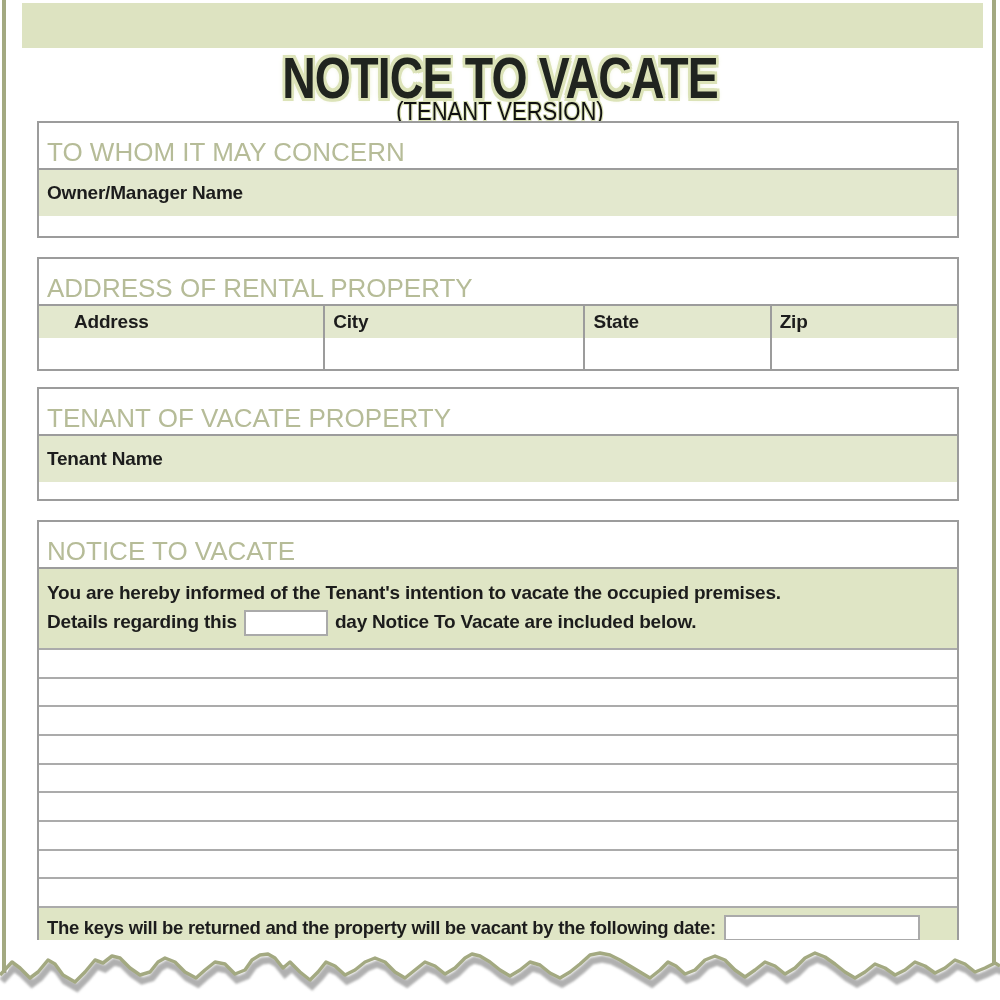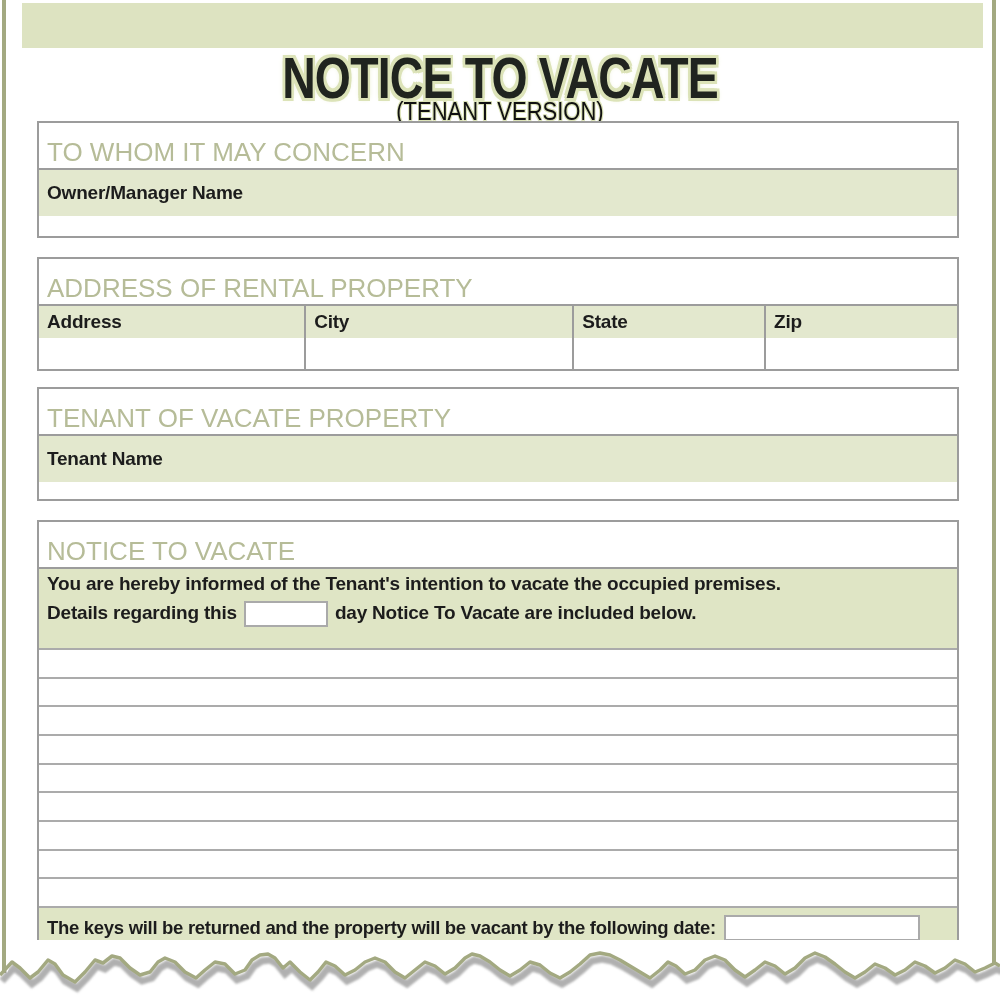--- a/index.html
+++ b/index.html
@@ -46,30 +46,30 @@
     border-bottom:2px solid var(--border);white-space:nowrap;
   }
   .green-row{
     flex:0 0 31px;background:var(--rowGreen);display:flex;align-items:center;
     padding:12px 8px;font-size:19px;font-weight:700;letter-spacing:-0.2px;
   }
   .fill-area{flex:1 1 auto;background:#fff;}
 
   
   .tbl{flex:1 1 auto;display:flex;flex-direction:column;}
-  .tbl-row{display:grid;grid-template-columns:29.1% 29.2% 20.9% 20.8%;}
+  .tbl-row{display:grid;grid-template-columns:29.1% 29.2% 20.9% 20.8%;padding-left:27px;}
   .tbl-head{flex:0 0 32px;background:var(--rowGreen);}
   .tbl-body{flex:1 1 auto;}
   .tbl-cell{padding:4px 8px;font-size:19px;font-weight:700;letter-spacing:-0.2px;display:flex;align-items:center;}
   .tbl-cell:not(:last-child){border-right:2px solid var(--border);}
   .tbl-body .tbl-cell{background:#fff;}
 
   
   .para{
-    flex:0 0 79px;background:var(--blockGreen);padding:0 8px 0 8px;
+    flex:0 0 79px;background:var(--blockGreen);padding:9px 8px 0 8px;
     font-size:19px;font-weight:700;line-height:29px;letter-spacing:-0.2px;
   }
   .days-input{
     display:inline-block;width:84px;height:26px;margin:0 7px;vertical-align:middle;
     border:2px solid #aaaaaa;background:#fff;font:inherit;padding:0 4px;
   }
   .blank-lines{flex:1 1 auto;display:flex;flex-direction:column;}
   .blank-row{flex:1 1 auto;border-top:2px solid var(--line);background:#fff;}
   .footer-row{
     flex:0 0 42px;background:var(--blockGreen);border-top:2px solid var(--line);

